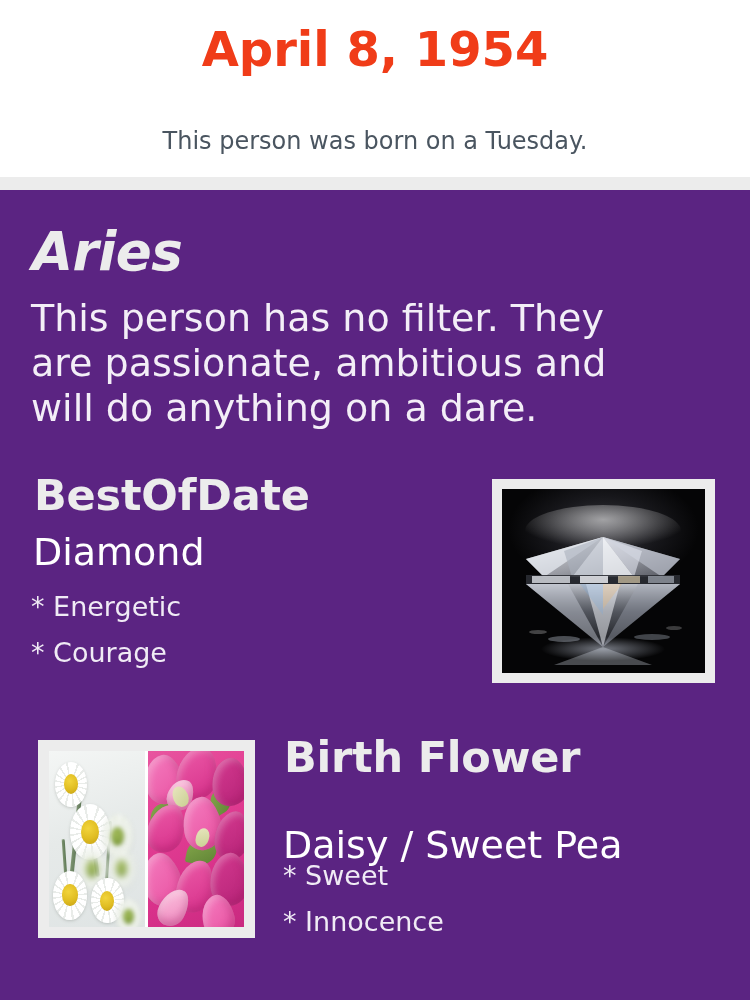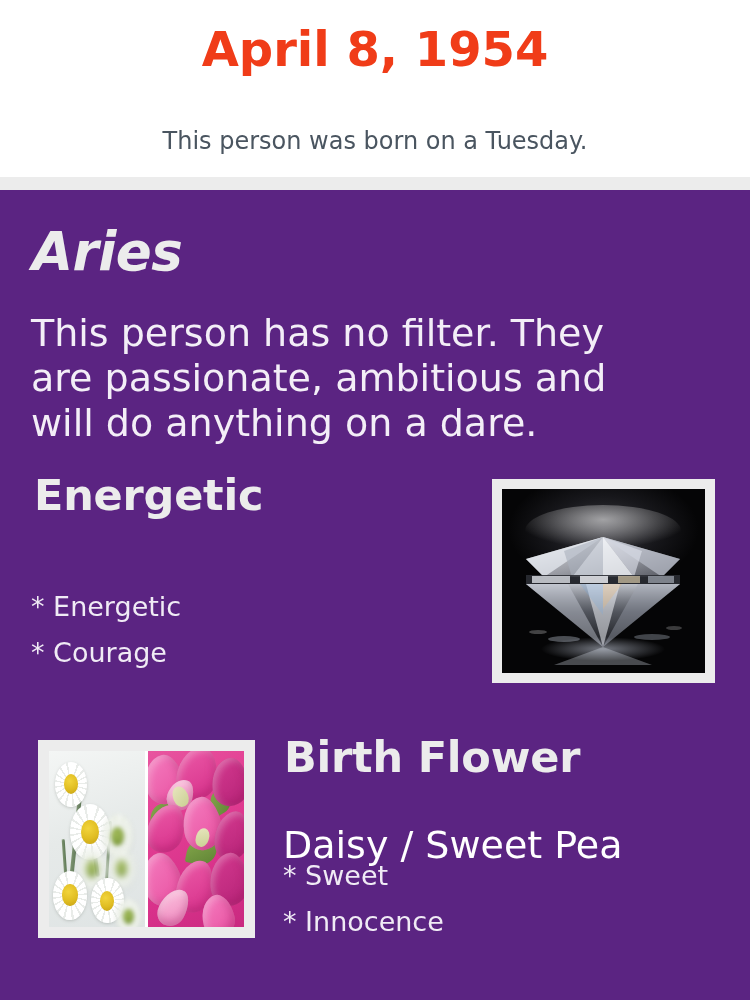--- a/index.html
+++ b/index.html
@@ -91,21 +91,20 @@
     font-style: italic;
   }
   .zodiac-desc {
     position: absolute;
     left: 31px; top: 296px;
     width: 630px;
     font-size: 38px;
     font-weight: normal;
     color: #f3eef7;
     line-height: 45px;
-    margin-top: 15px;
   }
 
   
   .birthstone-heading {
     position: absolute;
     left: 34px; top: 473px;
     font-size: 43px;
     font-weight: bold;
     color: #ececec;
     line-height: 1.05;
@@ -289,21 +288,22 @@
     <div class="header-sub">This person was born on a Tuesday.</div>
   </div>
 
   <div class="divider-band"></div>
 
   <div class="purple-body"></div>
 
   <div class="zodiac-name">Aries</div>
   <div class="zodiac-desc">This person has no filter. They are passionate, ambitious and will do anything on a dare.</div>
 
-  <div class="birthstone-heading">Energetic</div>
+  <div class="birthstone-heading">BestOfDate</div>
+  <div class="birthstone-name">Diamond</div>
   <div class="birthstone-traits">
     <div class="trait">* Energetic</div>
     <div class="trait">* Courage</div>
   </div>
 
   <div class="photo-frame frame-stone">
     <div class="photo-inner">
       <svg class="stone-canvas" viewBox="0 0 203 184" preserveAspectRatio="none">
         <defs>
           <linearGradient id="crownA" x1="0" y1="0" x2="1" y2="1">

